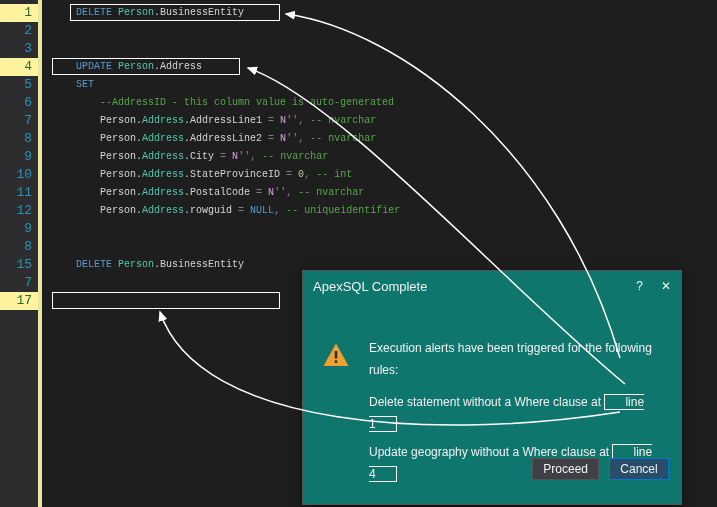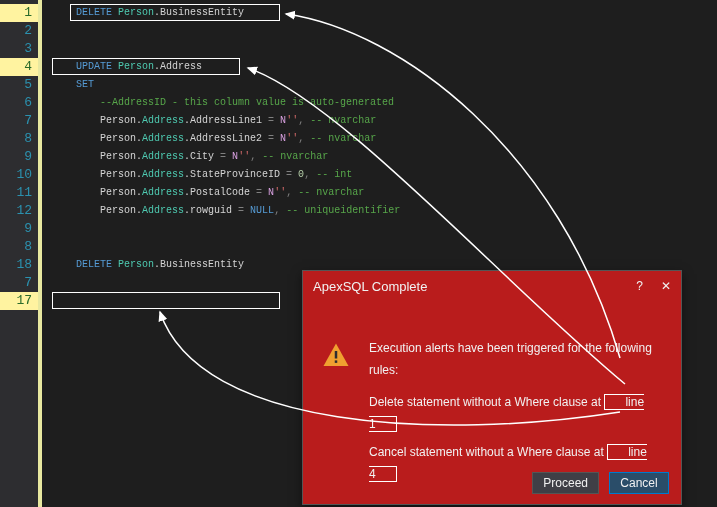--- a/index.html
+++ b/index.html
@@ -64,21 +64,21 @@
   position: absolute;
   pointer-events: none;
 }
 
 .dialog {
   position: absolute;
   left: 302px;
   top: 270px;
   width: 380px;
   height: 235px;
-  background: #b91c1c;
+  background: #0f766e;
   border: 1px solid #555;
   font-family: 'Segoe UI', Tahoma, sans-serif;
   font-size: 12px;
   color: #f1f1f1;
   box-shadow: 0 4px 10px rgba(0,0,0,0.5);
 }
 .dialog-header {
   display: flex;
   align-items: center;
   height: 30px;
@@ -114,21 +114,21 @@
 }
 .dialog-text .rule-line {
   margin-bottom: 6px;
 }
 .line-ref {
   border: 1px solid #fff;
   padding: 0 20px;
 }
 .dialog-buttons {
   position: absolute;
-  bottom: 10px;
+  bottom: 24px;
   right: 12px;
   display: flex;
   gap: 10px;
 }
 .btn {
   min-width: 60px;
   height: 22px;
   padding: 0 10px;
   background: #3f3f46;
   border: 1px solid #555;
@@ -162,21 +162,21 @@
       <div class="ln">5</div>
       <div class="ln">6</div>
       <div class="ln">7</div>
       <div class="ln">8</div>
       <div class="ln">9</div>
       <div class="ln">10</div>
       <div class="ln">11</div>
       <div class="ln">12</div>
       <div class="ln">9</div>
       <div class="ln">8</div>
-      <div class="ln">18</div>
+      <div class="ln">15</div>
       <div class="ln">7</div>
       <div class="ln hl">17</div>
     </div>
   <div class="indicator"></div>
   <div class="code">
       <div class="row"><span class="kw-white">    </span><span class="kw-blue">DELETE </span><span class="kw-green">Person</span><span class="kw-white">.</span><span class="kw-white">BusinessEntity</span></div>
       <div class="row"></div>
       <div class="row"></div>
       <div class="row"><span class="kw-white">    </span><span class="kw-blue">UPDATE </span><span class="kw-green">Person</span><span class="kw-white">.</span><span class="kw-white">Address</span></div>
       <div class="row"><span class="kw-white">    </span><span class="kw-blue">SET</span></div>
@@ -210,21 +210,21 @@
       <svg viewBox="0 0 24 24">
           <path fill="#f0a030" d="M12 2 L22 20 L2 20 Z"></path>
           <rect x="11" y="8" width="2" height="6" fill="#2d2d30"></rect>
           <rect x="11" y="15.5" width="2" height="2" fill="#2d2d30"></rect>
         </svg>
     </div>
     <div class="dialog-text">
       <div class="msg">Execution alerts have been triggered for the following rules:</div>
       <div class="rules">
           <div class="rule-line"><span>Delete statement without a Where clause at </span><span class="line-ref">line 1</span></div>
-          <div class="rule-line"><span>Cancel statement without a Where clause at </span><span class="line-ref">line 4</span></div>
+          <div class="rule-line"><span>Update geography without a Where clause at </span><span class="line-ref">line 4</span></div>
         </div>
     </div>
   </div>
   <div class="dialog-buttons">
     <div class="btn">Proceed</div>
     <div class="btn primary">Cancel</div>
   </div>
 </div>
 
 <svg class="annotation">

